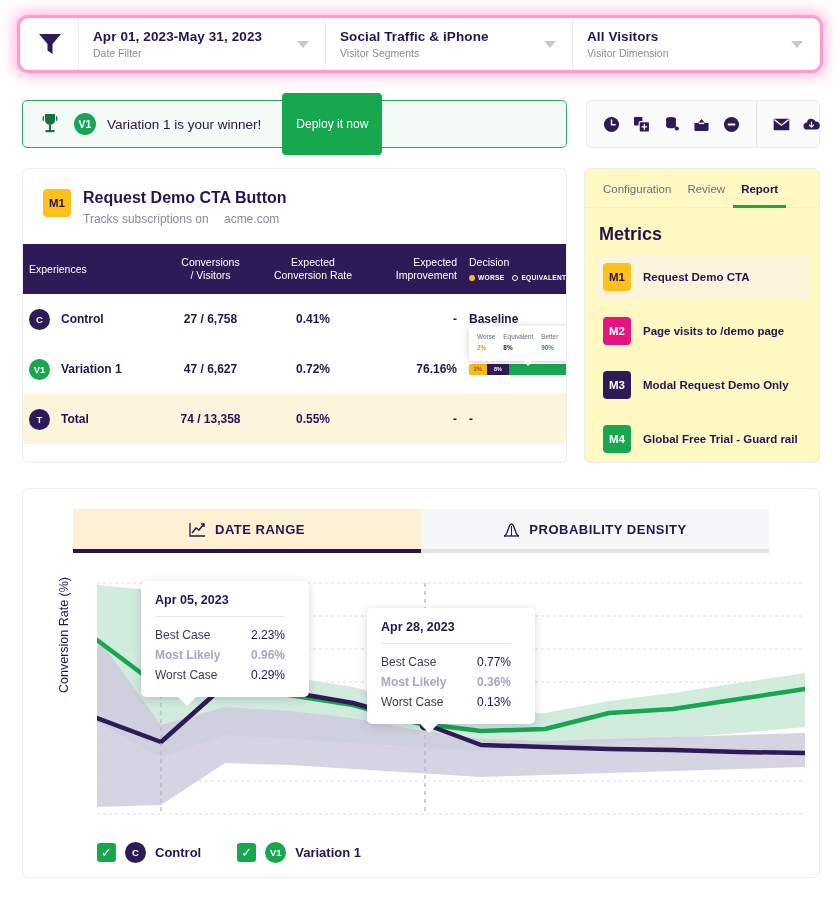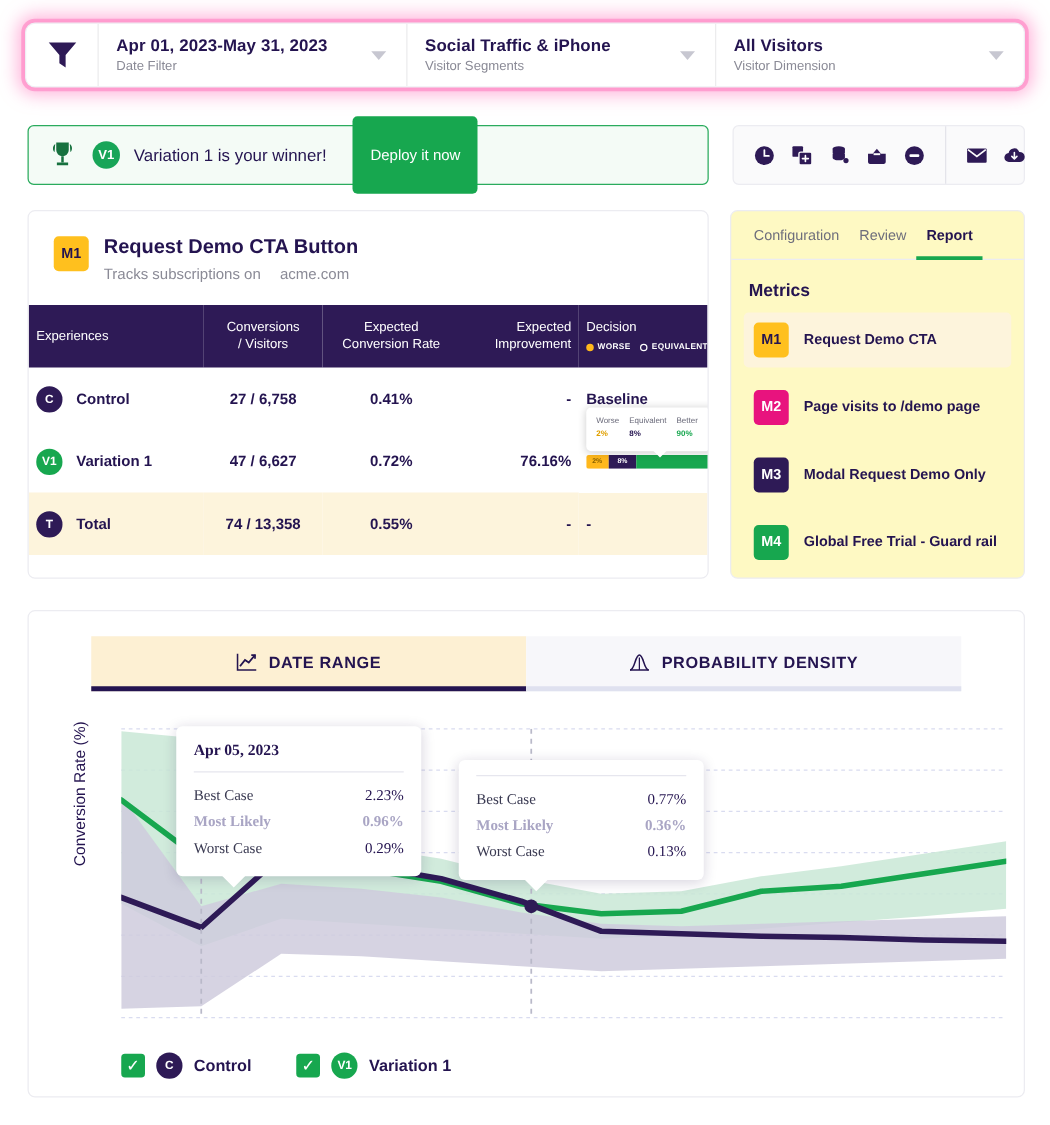--- a/index.html
+++ b/index.html
@@ -158,21 +158,21 @@
   .side {
     position: absolute; left: 584px; top: 168px; width: 236px; height: 295px;
     background: #fef9c3; border: 1px solid #ececf1; border-radius: 6px; overflow: hidden;
   }
   .side-tabs { display: flex; gap: 0; border-bottom: 1px solid #ececf1; padding: 0 10px; }
   .side-tab {
     font-size: 11.5px; color: #6e6e7c; padding: 14px 8px 10px 8px; cursor: pointer;
     border-bottom: 3px solid transparent; margin-bottom: -1px;
   }
   .side-tab.active { color: #241450; font-weight: bold; border-bottom-color: #17a74f; }
-  .side-h { font-size: 14px; font-weight: bold; padding: 16px 14px 0 14px; }
+  .side-h { font-size: 18px; font-weight: bold; padding: 16px 14px 0 14px; }
   .metric-row {
     display: flex; align-items: center; gap: 12px; margin: 10px 10px 0 10px;
     padding: 8px 8px; border-radius: 4px; cursor: pointer;
   }
   .metric-row.sel { background: #fdf4dc; }
   .metric-label { font-size: 11.5px; font-weight: bold; color: #241450; }
   .heatmaps { font-size: 12.5px; font-weight: bold; padding: 16px 18px 0 18px; }
 
   
   .chart-card {
@@ -201,22 +201,22 @@
   }
   .leg-badge {
     width: 21px; height: 21px; border-radius: 50%; color: #fff; font-size: 9.5px;
     font-weight: bold; display: flex; align-items: center; justify-content: center;
   }
   .leg-text { font-size: 13px; font-weight: bold; color: #241450; }
 
   
   .ctip {
     position: absolute; background: #fff; border-radius: 5px;
-    box-shadow: 0 2px 10px rgba(40,20,80,.18); padding: 12px 14px 12px 14px;
-    width: 196px; z-index: 5; font-family: Liberation Serif, serif;
+    box-shadow: 0 2px 10px rgba(40,20,80,.18); padding: 12px 24px 12px 14px;
+    width: 168px; z-index: 5;
   }
   .ctip-date { font-size: 12.5px; font-weight: bold; color: #241450; padding-bottom: 9px; }
   .ctip hr { border: none; border-top: 1px solid #e6e6ee; margin: 0 0 8px 0; }
   .ctip-row { display: flex; justify-content: space-between; font-size: 12px; padding: 3px 0; }
   .ctip-row .k { color: #3a3a52; }
   .ctip-row .v { color: #241450; }
   .ctip-row.ml .k, .ctip-row.ml .v { color: #a9a5c4; font-weight: bold; }
   .ctip:after {
     content: ""; position: absolute; bottom: -9px; width: 0; height: 0;
     border-left: 10px solid transparent; border-right: 10px solid transparent;
@@ -522,20 +522,21 @@
           <span class="k">Most Likely</span>
           <span class="v">0.96%</span>
         </div>
         <div class="ctip-row">
           <span class="k">Worst Case</span>
           <span class="v">0.29%</span>
         </div>
       </div>
 
       <div class="ctip" id="tip2" style="left:344px; top:33px;">
+        <div class="ctip-date">Apr 28, 2023</div>
         <hr>
         <div class="ctip-row">
           <span class="k">Best Case</span>
           <span class="v">0.77%</span>
         </div>
         <div class="ctip-row ml">
           <span class="k">Most Likely</span>
           <span class="v">0.36%</span>
         </div>
         <div class="ctip-row">

